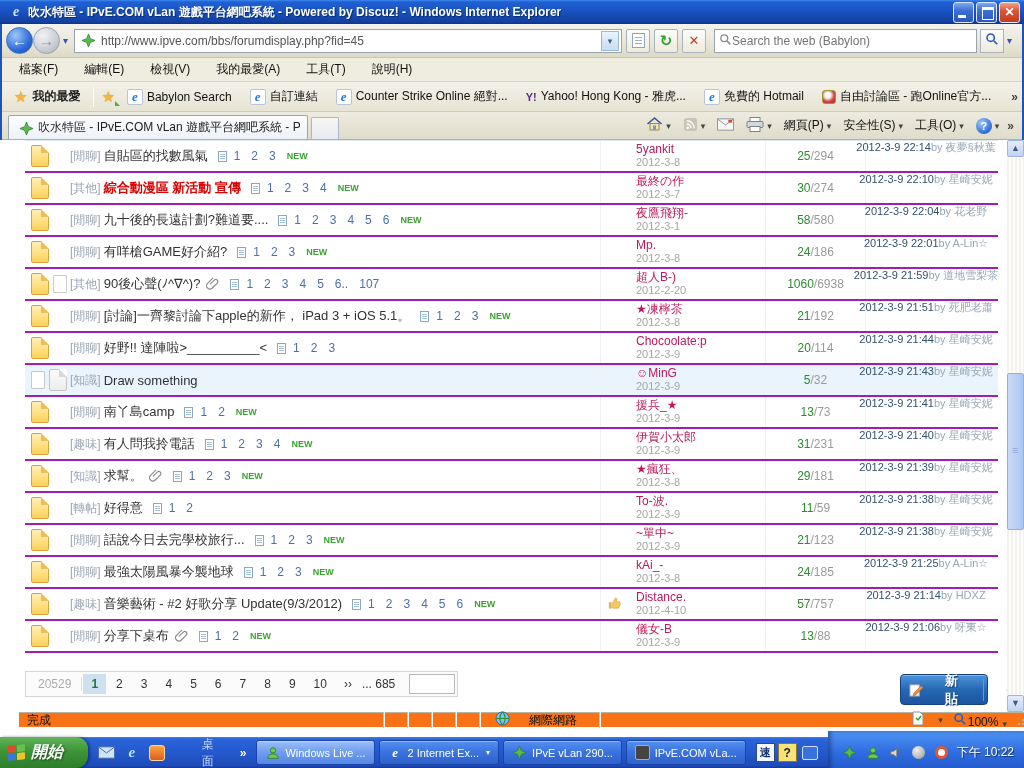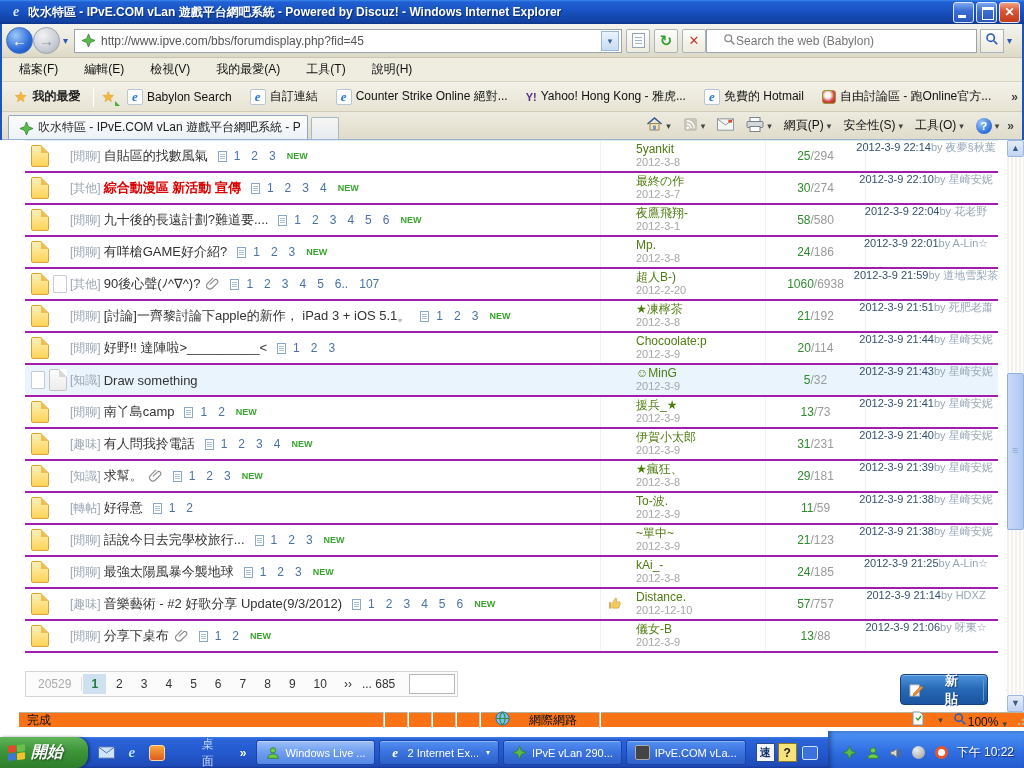--- a/index.html
+++ b/index.html
@@ -35,21 +35,21 @@
   .addr { flex:0 0 548px; height:24px; background:#fff; border:1px solid #9AA4AE; display:flex; align-items:center; padding:0 2px; }
   .addr-fav { width:16px; height:16px; margin:0 4px; }
   .addr-input { flex:1; border:none; outline:none; font-size:12px; color:#555; font-family:inherit; }
   .combo-caret { width:18px; height:20px; background:linear-gradient(180deg,#EAF3FD,#C8DCF2); border:1px solid #9CB8D8; color:#38649E; font-size:9px; text-align:center; line-height:18px; }
   .tbtn { width:24px; height:24px; margin-left:4px; background:linear-gradient(180deg,#FDFDFA,#EEEBDD); border:1px solid #A8B4C0; border-radius:2px;
     display:flex; align-items:center; justify-content:center; font-weight:bold; }
   .tbtn.refresh { color:#2F9E2F; font-size:15px; }
   .tbtn.stop { color:#C03A2A; font-size:13px; }
   .pageglyph { width:13px; height:15px; background:#fff; border:1px solid #8FA6BC; position:relative; }
   .pageglyph::after { content:""; position:absolute; left:2px; top:3px; width:7px; height:1px; background:#9CB2C6; box-shadow:0 3px 0 #9CB2C6, 0 6px 0 #9CB2C6; }
-  .searchbox { flex:1; height:24px; background:#fff; border:1px solid #9AA4AE; display:flex; align-items:center; padding:0 16px; }
+  .searchbox { flex:1; height:24px; margin-left:8px; background:#fff; border:1px solid #9AA4AE; display:flex; align-items:center; padding:0 4px; }
   .searchbox input { flex:1; border:none; outline:none; color:#9A9A9A; font-size:12px; font-family:inherit; }
   .search-btn { width:24px; height:24px; margin-left:3px; background:linear-gradient(180deg,#FDFDFA,#EEEBDD); border:1px solid #A8B4C0; display:flex; align-items:center; justify-content:center; }
 
   
   .menurow { position:absolute; left:0; top:58px; width:1024px; height:24px;
     background:#EFEDE0; border-bottom:1px solid #D8D4C2; display:flex; align-items:center; padding-left:6px; }
   .menu-item { padding:3px 13px; color:#111; cursor:default; }
 
   
   .favrow { position:absolute; left:0; top:82px; width:1024px; height:30px;
@@ -91,21 +91,21 @@
   .c-title { flex:1; display:flex; align-items:center; overflow:hidden; white-space:nowrap; }
   .cat { color:#9AA6B5; margin-right:3px; }
   .t-link { color:#333; text-decoration:none; font-size:13px; }
   .t-link.red { color:#DD0000; font-weight:bold; }
   .clip { margin-left:6px; display:inline-flex; }
   .pg-ico { width:9px; height:11px; background:#fff; border:1px solid #88A8CC; margin:0 7px 0 10px; position:relative; }
   .pg-ico::after { content:""; position:absolute; left:1px; top:2px; width:5px; height:1px; background:#A8C0D8; box-shadow:0 2px 0 #A8C0D8, 0 4px 0 #A8C0D8; }
   .p-link { color:#4A72A8; margin-right:11px; text-decoration:none; }
   .new-flag { color:#39A52E; font-size:9px; font-weight:bold; letter-spacing:0; }
   .c-author { width:165px; flex:0 0 165px; position:relative; padding-left:35px; border-left:1px solid #EEF3F8; align-self:stretch; display:flex; flex-direction:column; justify-content:center; }
-  .a-name { color:#4d7c0f; line-height:13px; white-space:nowrap; }
+  .a-name { color:#be185d; line-height:13px; white-space:nowrap; }
   .a-date { color:#A6A6A6; font-size:11px; line-height:13px; }
   .rec-ico { position:absolute; left:6px; top:7px; }
   .c-nums { width:100px; flex:0 0 100px; text-align:center; border-left:1px solid #EEF3F8; align-self:stretch; display:flex; align-items:center; justify-content:center; }
   .n-rep { color:#2E8B2E; } .n-sep,.n-view { color:#9A9A9A; }
   .c-last { width:133px; flex:0 0 133px; text-align:right; padding-right:12px; border-left:1px solid #EEF3F8; align-self:stretch; display:flex; flex-direction:row; justify-content:center; }
   .l-time { color:#33506E; font-size:11px; line-height:13px; white-space:nowrap; }
   .l-by { color:#97A7B7; font-size:11px; line-height:13px; white-space:nowrap; }
 
   
   .pagination { position:absolute; left:25px; top:531px; height:26px; display:flex; align-items:center;
@@ -748,21 +748,21 @@
             <a class="p-link">5</a>
             <a class="p-link">6</a>
             <span class="new-flag">NEW</span>
           </div>
           <div class="c-author">
             <span class="rec-ico"><svg width="15" height="15" viewBox="0 0 16 16">
                 <path d="M2.5 7h2v6h-2z" fill="#E8B84B" stroke="#B8893A" stroke-width="0.5"></path>
                 <path d="M6 13V7.2L9 2c1 0 1.7.9 1.4 1.9L9.7 6.2H13c.8 0 1.4.7 1.2 1.5l-1.1 4C12.9 12.5 12.2 13 11.4 13z" fill="#F5C95C" stroke="#C89A3A" stroke-width="0.6"></path>
               </svg></span>
             <span class="a-name">Distance.</span>
-            <span class="a-date">2012-12-10</span>
+            <span class="a-date">2012-4-10</span>
           </div>
           <div class="c-nums">
             <span class="n-rep">57</span>
             <span class="n-sep"> / </span>
             <span class="n-view">757</span>
           </div>
           <div class="c-last">
             <span class="l-time">2012-3-9 21:14</span>
             <span class="l-by">by HDXZ</span>
           </div>

